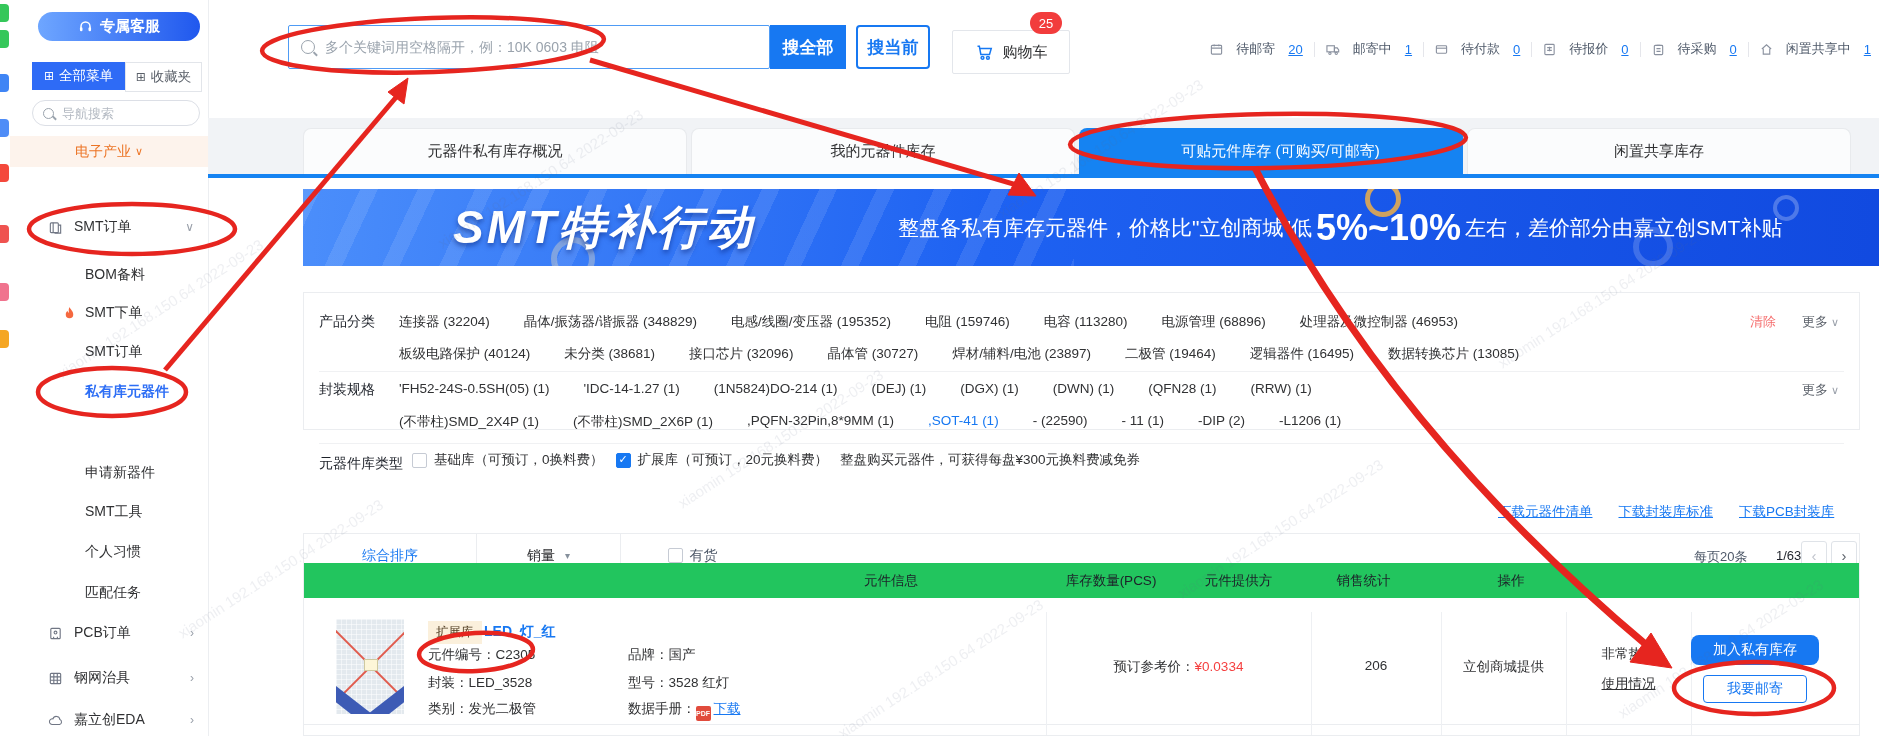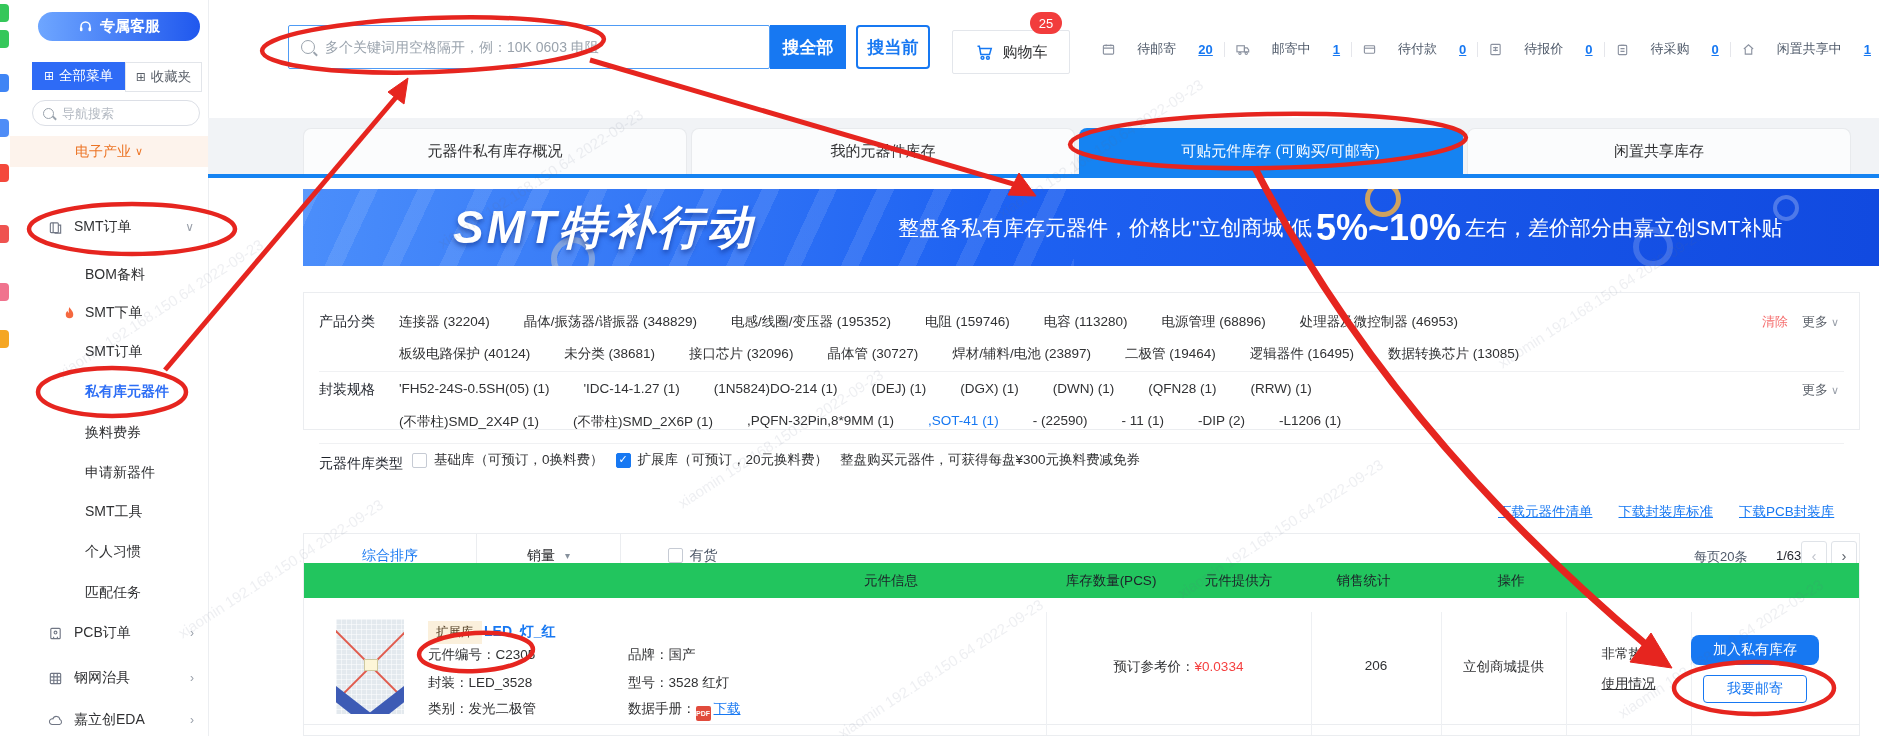--- a/index.html
+++ b/index.html
@@ -40,22 +40,22 @@
   .search-input input::placeholder{color:#9aa3ad;}
   .btn-all{position:absolute;left:770px;top:25px;width:76px;height:44px;background:#1778f2;color:#fff;
            font-size:17px;font-weight:bold;display:flex;align-items:center;justify-content:center;}
   .btn-cur{position:absolute;left:856px;top:25px;width:74px;height:44px;background:#fff;border:2px solid #1778f2;border-radius:4px;
            color:#1778f2;font-size:17px;font-weight:bold;display:flex;align-items:center;justify-content:center;box-sizing:border-box;}
   .cart{position:absolute;left:952px;top:30px;width:116px;height:42px;background:#fff;border:1px solid #e3e6eb;border-radius:2px;
         display:flex;align-items:center;justify-content:center;gap:8px;font-size:15px;color:#303133;}
   .cart-badge{position:absolute;left:1030px;top:12px;min-width:32px;height:22px;background:#f23c3c;border-radius:11px;
               color:#fff;font-size:13px;display:flex;align-items:center;justify-content:center;}
   .stats{position:absolute;right:8px;top:40px;display:flex;align-items:center;gap:11px;font-size:13px;color:#4e5969;}
-  .stat{display:flex;align-items:center;gap:22px;}
-  .stat b{color:#1778f2;text-decoration:underline;font-weight:bold;}
+  .stat{display:flex;align-items:center;gap:13px;}
+  .stat b{color:#1778f2;text-decoration:underline;font-weight:normal;}
   .vdiv{width:1px;height:15px;background:#e5e6eb;}
   
   .tabstrip{position:absolute;left:208px;top:118px;width:1671px;height:60px;background:#f1f3f6;}
   .tab{position:absolute;top:10px;width:384px;height:46px;border-radius:8px 8px 0 0;display:flex;align-items:center;justify-content:center;
        font-size:15px;background:#fbfcfd;border:1px solid #e8eaed;border-bottom:none;color:#303133;box-sizing:border-box;}
   .tab.on{background:#1583f2;color:#fff;border:none;padding-left:19px;}
   .tab-underline{position:absolute;left:0;top:56px;width:1671px;height:4px;background:#1583f2;}
   
   .banner{position:absolute;left:303px;top:189px;width:1714px;height:77px;overflow:hidden;
           background:linear-gradient(95deg,#4b8efb 0%,#1e62f2 40%,#0f46dd 100%);}
@@ -169,23 +169,20 @@
           <path d="M8 1C9 4 12 5 12 9a4 4 0 0 1-8 0c0-2 1-3 2-4 0 1 .5 2 1.5 2C7 5 7 3 8 1z" fill="#f5683f"></path>
         </svg>
       <span>SMT下单</span>
     </div>
     <div class="mi child" style="top:332px">
         <span>SMT订单</span>
       </div>
     <div class="mi child on" style="top:372px">
         <span>私有库元器件</span>
       </div>
-    <div class="mi child" style="top:413px">
-        <span>换料费券</span>
-      </div>
     <div class="mi child" style="top:453px">
         <span>申请新器件</span>
       </div>
     <div class="mi child" style="top:492px">
         <span>SMT工具</span>
       </div>
     <div class="mi child" style="top:532px">
         <span>个人习惯</span>
       </div>
     <div class="mi child" style="top:573px">
@@ -331,21 +328,21 @@
     <div class="f-label" style="top:20px">产品分类</div>
     <div class="f-items" style="top:20px">
       <span>连接器 (32204)</span>
       <span>晶体/振荡器/谐振器 (348829)</span>
       <span>电感/线圈/变压器 (195352)</span>
       <span>电阻 (159746)</span>
       <span>电容 (113280)</span>
       <span>电源管理 (68896)</span>
       <span>处理器及微控制器 (46953)</span>
     </div>
-    <div class="abs" style="right:20px;top:20px;display:flex;gap:14px;font-size:13px">
+    <div class="abs" style="right:20px;top:20px;display:flex;gap:26px;font-size:13px">
       <span style="color:#f56c6c">清除</span>
       <span class="chev-d" style="color:#5a6069">更多</span>
     </div>
     <div class="f-items" style="top:52px">
       <span>板级电路保护 (40124)</span>
       <span>未分类 (38681)</span>
       <span>接口芯片 (32096)</span>
       <span>晶体管 (30727)</span>
       <span>焊材/辅料/电池 (23897)</span>
       <span>二极管 (19464)</span>

